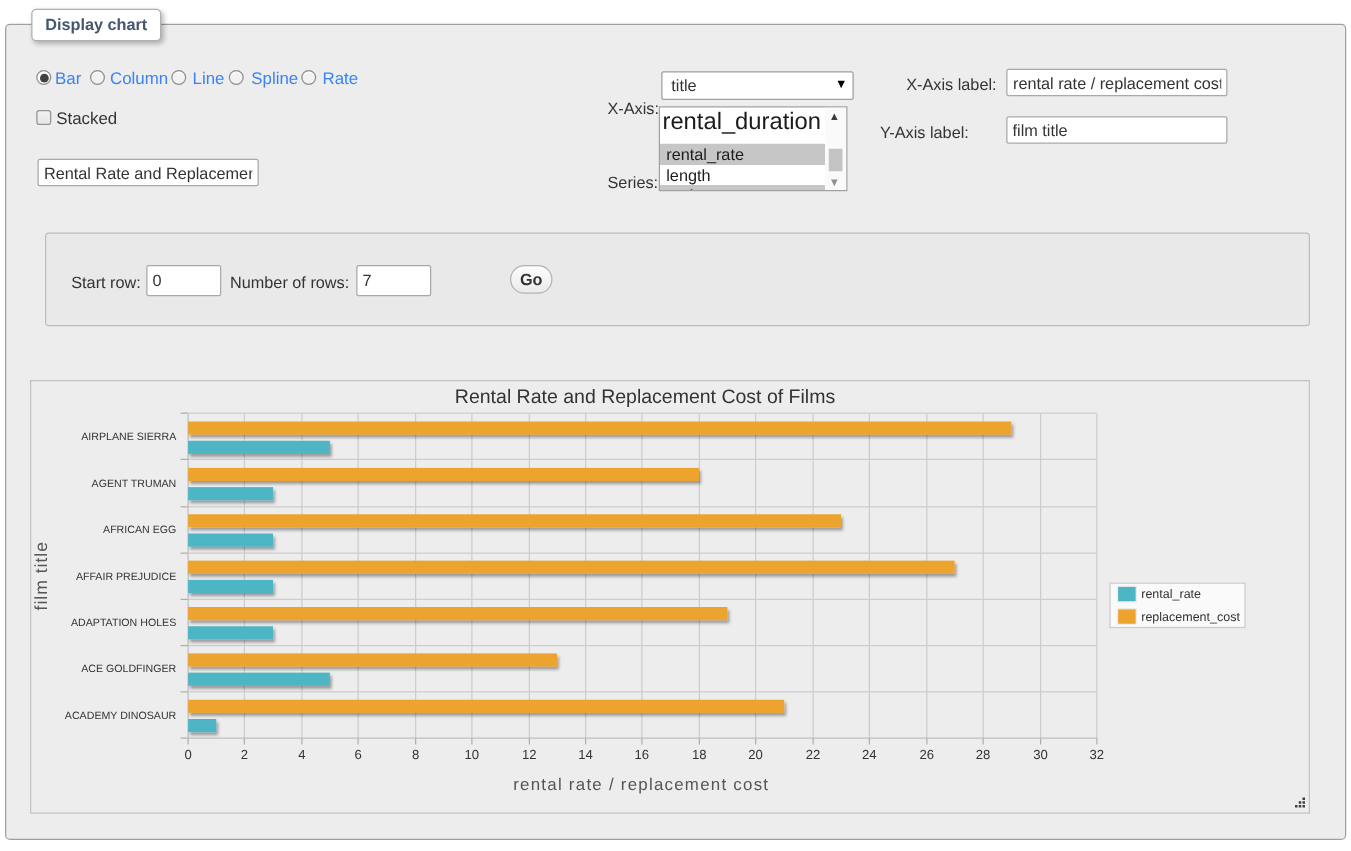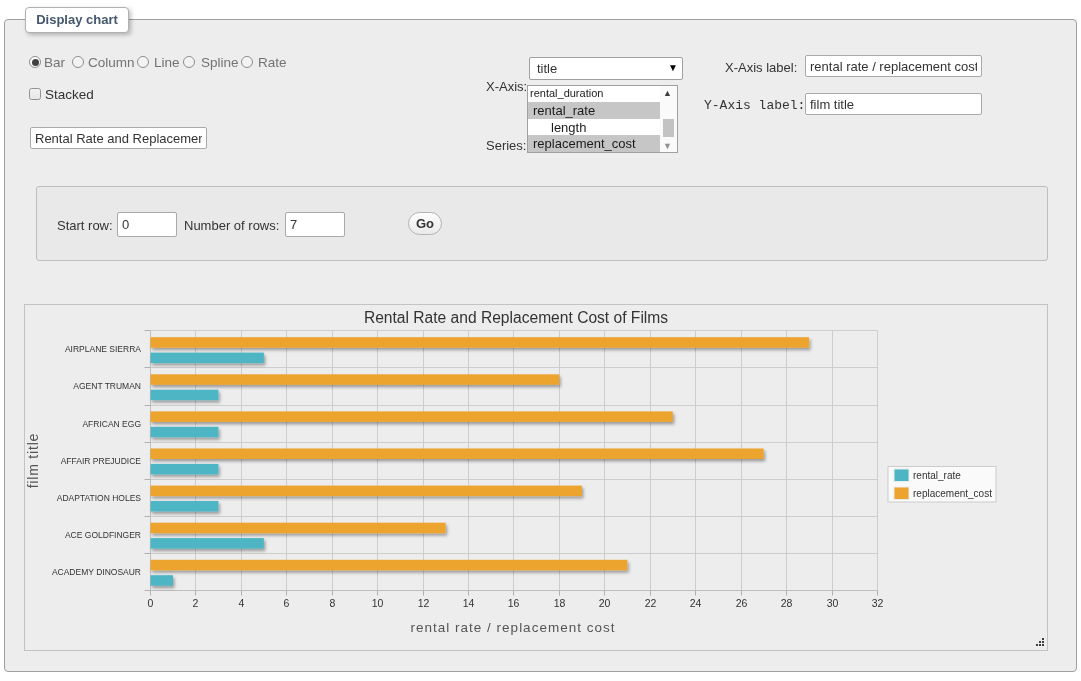--- a/index.html
+++ b/index.html
@@ -27,55 +27,55 @@
       <span class="rlbl" style="left:154px;top:54.5px;">Line</span>
     <span class="radio" style="left:183px;top:56px;"></span>
       <span class="rlbl" style="left:201px;top:54.5px;">Spline</span>
     <span class="radio" style="left:241px;top:56px;"></span>
       <span class="rlbl" style="left:258px;top:54.5px;">Rate</span>
   </div>
   <style>
     .radio{position:absolute;width:12px;height:12px;border:1px solid #8d8d8d;border-radius:50%;background:#f2f2f2;box-sizing:border-box;box-shadow:inset 0 1px 1px rgba(255,255,255,.9);}
     .radio.checked{background:#fff;}
     .radio.checked::after{content:"";position:absolute;left:1.5px;top:1.5px;width:7px;height:7px;border-radius:50%;background:#414141;}
-    .rlbl{position:absolute;font-size:13.5px;color:#737373;white-space:nowrap;}
+    .rlbl{position:absolute;font-size:13.5px;color:#3b82f6;white-space:nowrap;}
   </style>
 
   <div class="abs" style="left:0;top:0;">
     <span style="position:absolute;left:28.5px;top:88px;width:12px;height:12px;border:1px solid #949494;border-radius:2.5px;background:linear-gradient(#f2f2f2,#e6e6e6);box-sizing:border-box;"></span>
     <span style="position:absolute;left:45px;top:86.5px;font-size:13.5px;color:#333;">Stacked</span>
   </div>
 
   <input class="tx" style="left: 30px; top: 127px; width: 177px; height: 22px;" value="Rental Rate and Replacement Cost of Films" readonly="">
 
   <div class="abs lbl" style="left:486px;top:62px;margin-top:17px;">X-Axis:</div>
   <div class="abs" style="left:529px;top:57px;width:154px;height:23px;border:1px solid #a0a0a0;border-radius:2px;background:#fff;box-sizing:border-box;">
     <span style="position:absolute;left:7px;top:3px;font-size:13px;color:#333;">title</span>
     <span style="position:absolute;right:4px;top:4px;font-size:10px;color:#000;">▼</span>
   </div>
 
   <div class="abs lbl" style="left:486px;top:138px;">Series:</div>
   <div class="abs" style="left:527px;top:85px;width:151px;height:68px;border:1px solid #a0a0a0;background:#fff;box-sizing:border-box;overflow:hidden;">
     <div style="position:absolute;left:0;top:0;width:133px;">
-      <div style="height:16px;font-size:11px;color:#1b1b1b;padding:1px 0 0 2px;box-sizing:border-box;">rental_duration</div>
+      <div style="height:29px;font-size:19px;color:#1b1b1b;padding:1px 0 0 2px;box-sizing:border-box;">rental_duration</div>
       <div style="height:16.5px;font-size:13px;color:#1b1b1b;padding:1px 0 0 5px;box-sizing:border-box;background:#c6c6c6;">rental_rate</div>
-      <div style="height:16.5px;font-size:13px;color:#1b1b1b;padding:1px 0 0 23px;box-sizing:border-box;">length</div>
+      <div style="height:16.5px;font-size:13px;color:#1b1b1b;padding:1px 0 0 5px;box-sizing:border-box;">length</div>
       <div style="height:16.5px;font-size:13px;color:#1b1b1b;padding:1px 0 0 5px;box-sizing:border-box;background:#c6c6c6;">replacement_cost</div>
     </div>
 
     <div style="position:absolute;right:0;top:0;width:17px;height:66px;background:#fafafa;">
       <div style="position:absolute;top:2px;left:3px;font-size:9px;color:#3c3c3c;">▲</div>
       <div style="position:absolute;top:33px;left:3px;width:11px;height:18px;background:#c3c3c3;"></div>
       <div style="position:absolute;bottom:1px;left:3px;font-size:9px;color:#909090;">▼</div>
     </div>
   </div>
 
   <div class="abs lbl" style="left:725px;top:60px;">X-Axis label:</div>
   <input class="tx" style="left: 805px; top: 55px; width: 177px; height: 22px;" value="rental rate / replacement cost" readonly="">
-  <div class="abs lbl" style="left:704px;top:98px;font-family:Liberation Mono, monospace;">Y-Axis label:</div>
+  <div class="abs lbl" style="left:704px;top:98px;">Y-Axis label:</div>
   <input class="tx" style="left: 805px; top: 93px; width: 177px; height: 22px;" value="film title" readonly="">
 
   <div class="abs" style="left:36px;top:186px;width:1012px;height:75px;border:1px solid #bdbdbd;border-radius:3px;background:#e9e9e9;box-sizing:border-box;"></div>
   <div class="abs lbl" style="left:57px;top:218px;">Start row:</div>
   <input class="tx" style="left: 117px; top: 212px; width: 60px; height: 25px;" value="0" readonly="">
   <div class="abs lbl" style="left:184px;top:218px;">Number of rows:</div>
   <input class="tx" style="left: 285px; top: 212px; width: 60px; height: 25px;" value="7" readonly="">
   <div class="abs" style="left:364px;top:212px;width:34px;height:23px;border:1px solid #b3b3b3;border-radius:12px;background:linear-gradient(#fdfdfd,#eaeaea);box-sizing:border-box;text-align:center;line-height:21px;font-size:13px;font-weight:bold;color:#333;margin-left:44px;">Go</div>
 
   <div class="abs" style="left:24px;top:304px;width:1024px;height:347px;border:1px solid #c3c3c3;background:#ededed;box-sizing:border-box;"></div>

